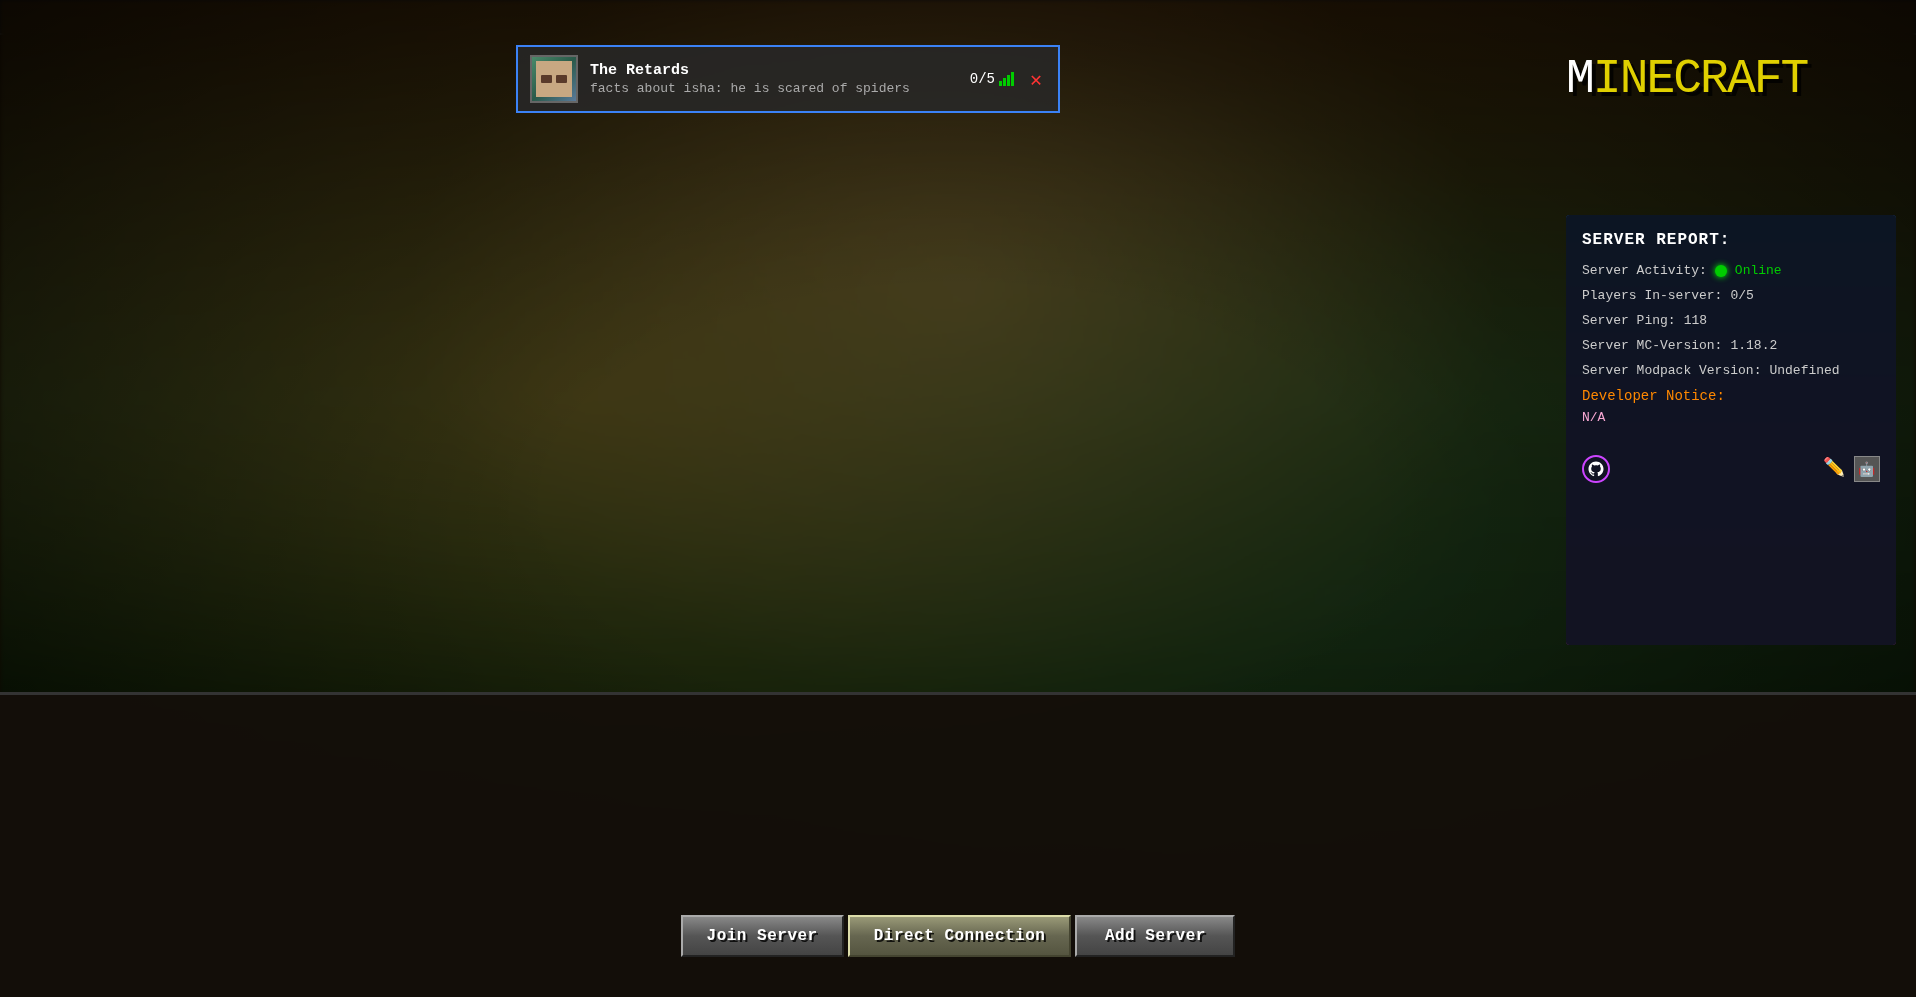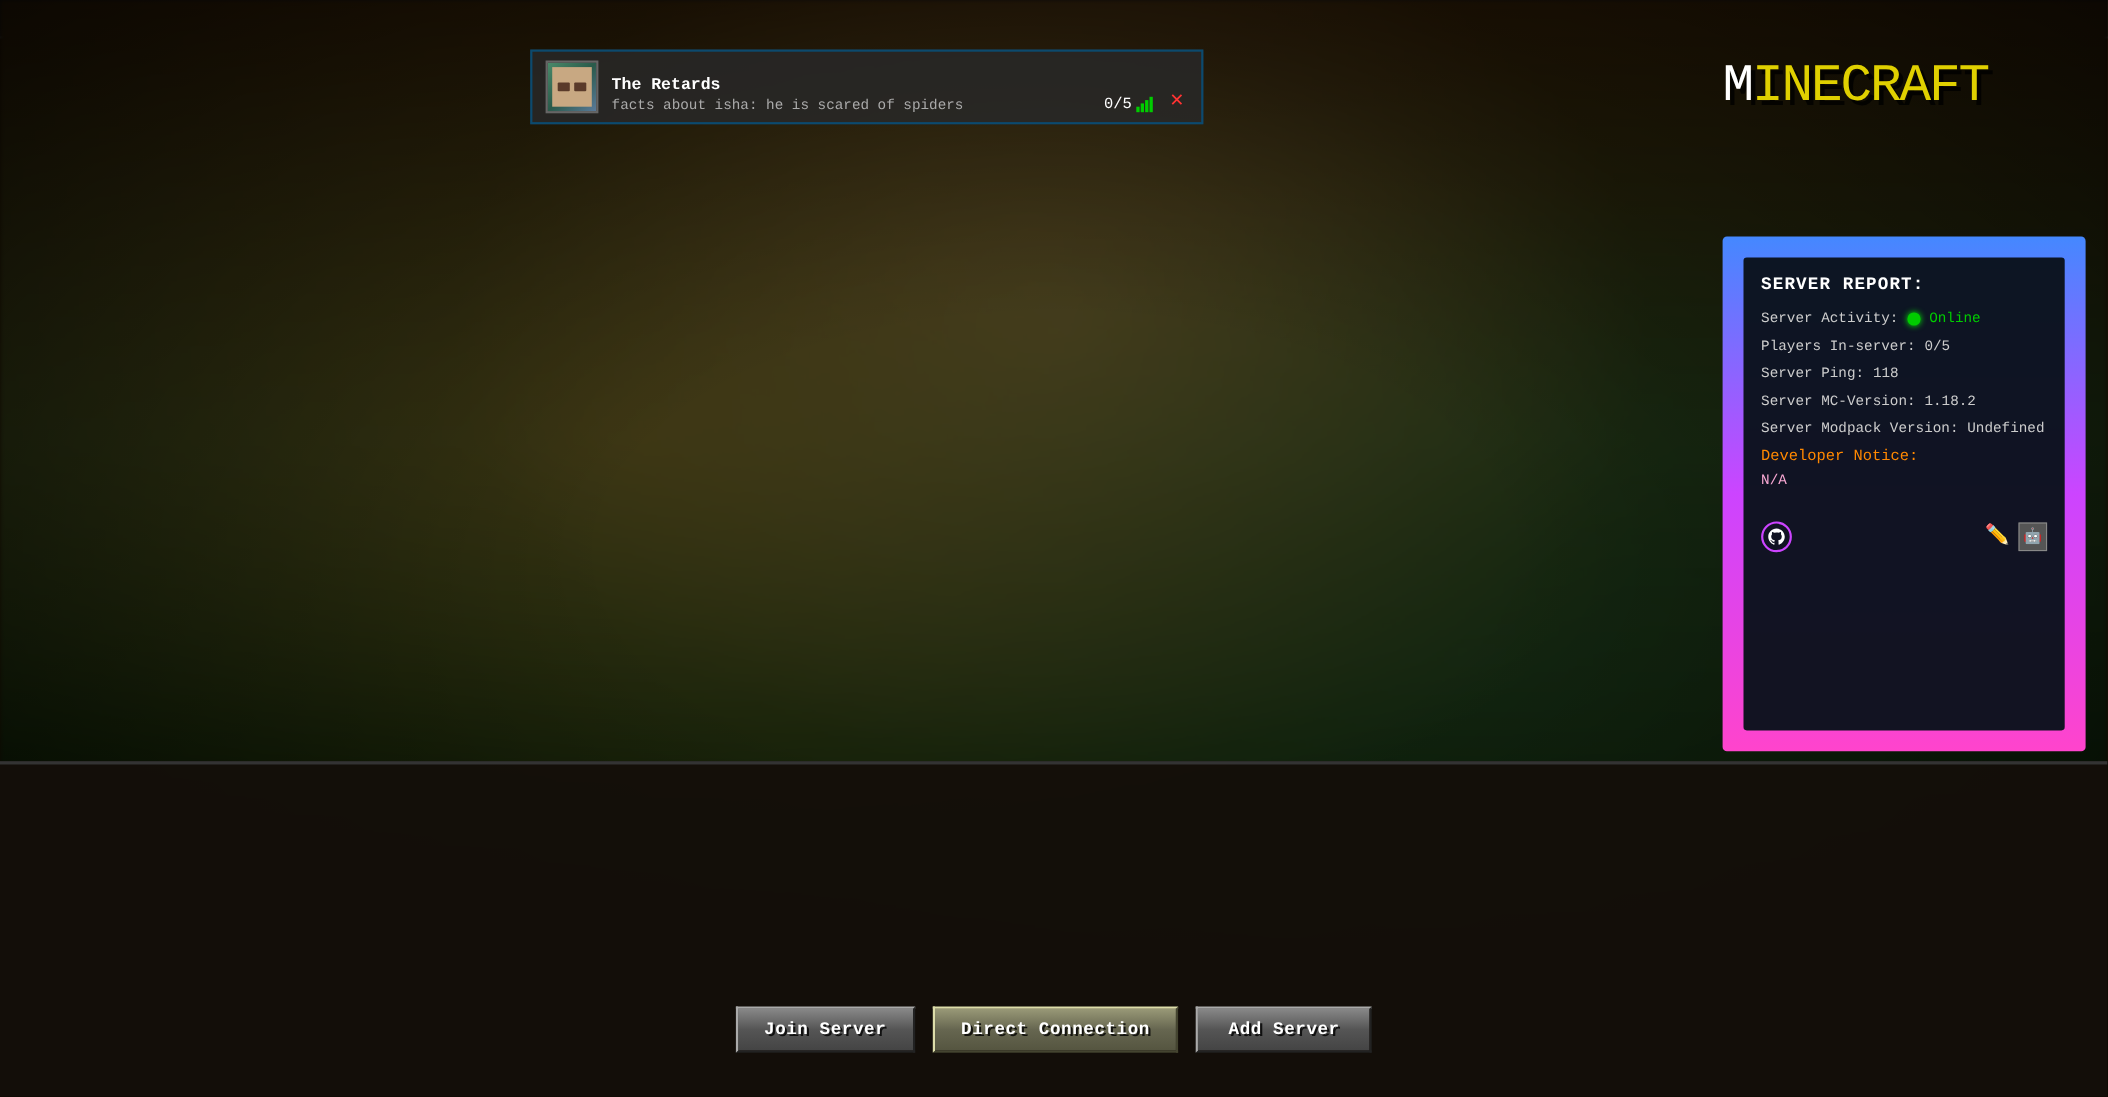--- a/index.html
+++ b/index.html
@@ -70,25 +70,25 @@
       position: relative;
       overflow: hidden;
     }
 
     
     .server-entry {
       position: absolute;
       top: 10px;
       left: 50%;
       transform: translateX(-50%);
-      width: 612px;
+      width: 544px;
       background: rgba(40,40,40,0.85);
-      border: 2px solid #0c4a6e;
-      display: flex;
-      align-items: flex-end;
+      border: 2px solid #3b82f6;
+      display: flex;
+      align-items: center;
       padding: 8px 12px;
       gap: 12px;
       cursor: pointer;
     }
 
     .server-avatar {
       width: 48px;
       height: 48px;
       background: linear-gradient(135deg, #4a8a6a 0%, #2a5a4a 50%, #5a7a9a 100%);
       border: 2px solid #666;
@@ -251,21 +251,21 @@
       font-family: 'Courier New', monospace;
       text-shadow: 2px 2px 0px rgba(0,0,0,0.8);
       margin-left: 6px;
     }
 
     .report-border {
       position: absolute;
       top: 180px;
       right: 20px;
       width: 330px;
-      padding: 19px;
+      padding: 0;
       background: linear-gradient(180deg, #4488ff 0%, #cc44ff 50%, #ff44cc 100%);
       border-radius: 4px;
     }
 
     .report-inner {
       background: rgba(10, 18, 28, 0.97);
       border-radius: 3px;
       padding: 16px;
       min-height: 430px;
     }
@@ -397,21 +397,21 @@
       display: flex;
       flex-direction: column;
       align-items: center;
       justify-content: flex-end;
       padding-bottom: 40px;
       gap: 12px;
     }
 
     .button-row {
       display: flex;
-      gap: 16px;
+      gap: 4px;
     }
 
     .mc-button {
       background: linear-gradient(180deg, #888888 0%, #555555 50%, #444444 100%);
       border: 2px solid;
       border-color: #aaaaaa #222222 #222222 #aaaaaa;
       color: #ffffff;
       font-size: 16px;
       font-family: 'Courier New', monospace;
       font-weight: bold;

